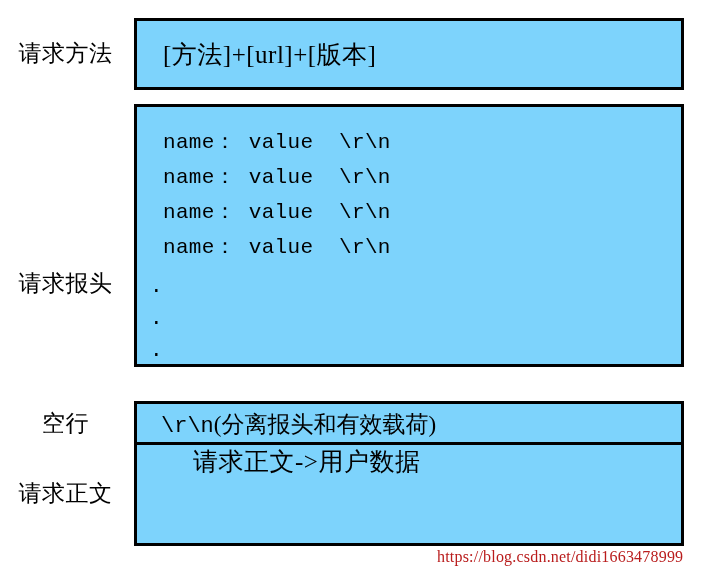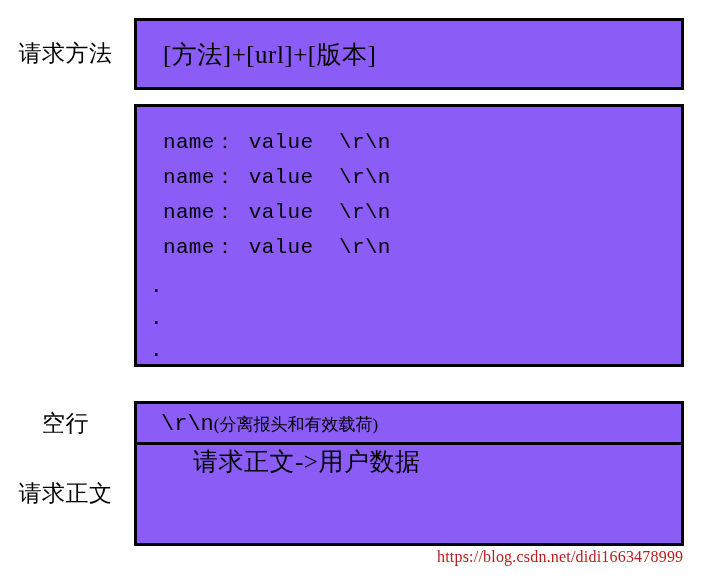--- a/index.html
+++ b/index.html
@@ -54,21 +54,21 @@
   }
   .row-label .lbl-en {
     font-family: "Liberation Mono", "DejaVu Sans Mono", monospace;
     font-size: 21px;
   }
 
   .row-box {
     width: 550px;
     box-sizing: border-box;
     border: 3px solid #000000;
-    background: #8b5cf6;
+    background: #7dd3fc;
     position: relative;
   }
 
   
   #row-method {
     top: 18px;
     height: 72px;
   }
   #row-method .row-box {
     display: flex;
@@ -122,21 +122,21 @@
     align-items: center;
   }
   .blank-text {
     padding-left: 24px;
     font-size: 22px;
     font-family: "Liberation Mono", "DejaVu Sans Mono", monospace;
     white-space: nowrap;
   }
   .blank-text .cjk {
     font-family: "Liberation Serif", "DejaVu Serif", serif;
-    font-size: 17px;
+    font-size: 23px;
   }
 
   
   #row-body {
     top: 442px;
     height: 104px;
   }
   #row-body .row-box {
     display: flex;
     align-items: flex-start;
@@ -171,20 +171,21 @@
     <div class="row-label">
       <span class="lbl-cn">请求方法</span>
     </div>
     <div class="row-box">
       <div class="method-text">[方法]+[url]+[版本]</div>
     </div>
   </div>
 
   <div class="row" id="row-header">
     <div class="row-label">
+      <span class="lbl-cn">请求报头</span>
     </div>
     <div class="row-box">
       <div class="header-lines">
         <div class="header-line">name： value  \r\n</div>
         <div class="header-line">name： value  \r\n</div>
         <div class="header-line">name： value  \r\n</div>
         <div class="header-line">name： value  \r\n</div>
       </div>
       <div class="header-dots">
         <div class="dot-line">.</div>

